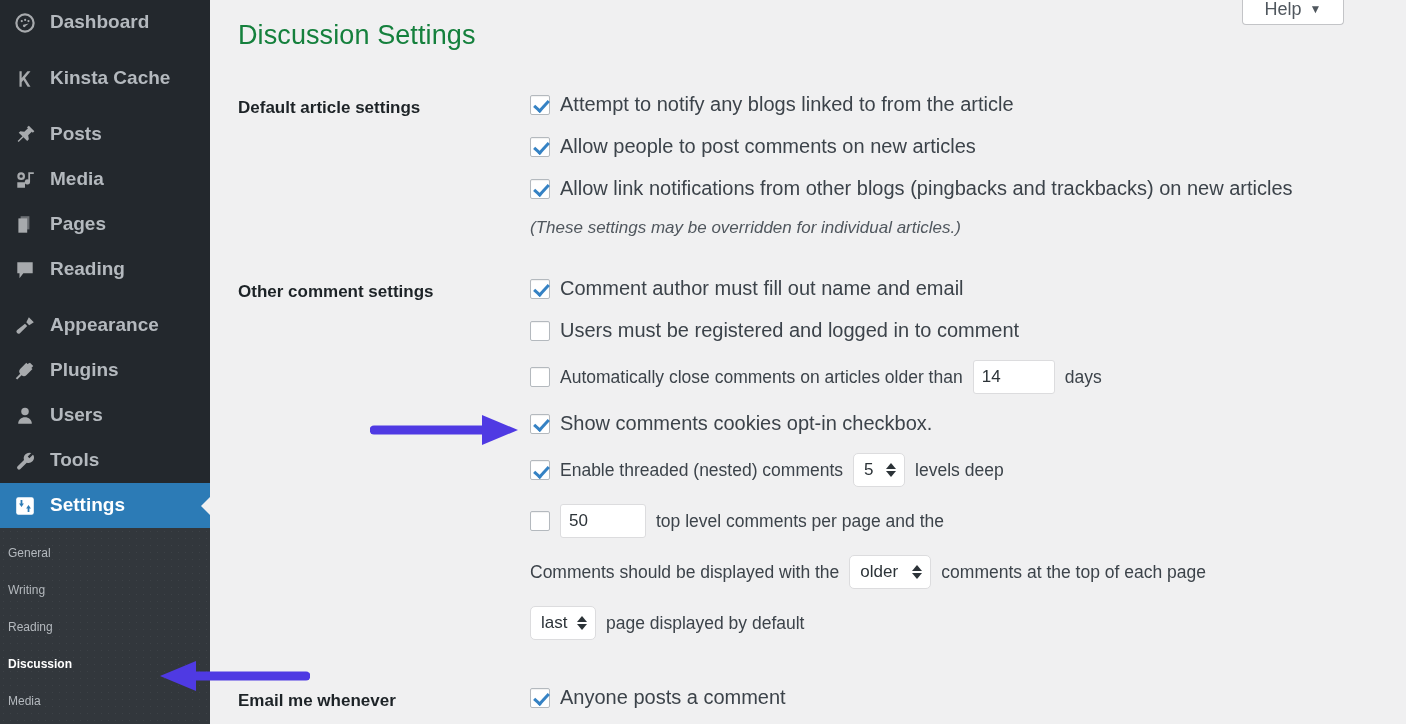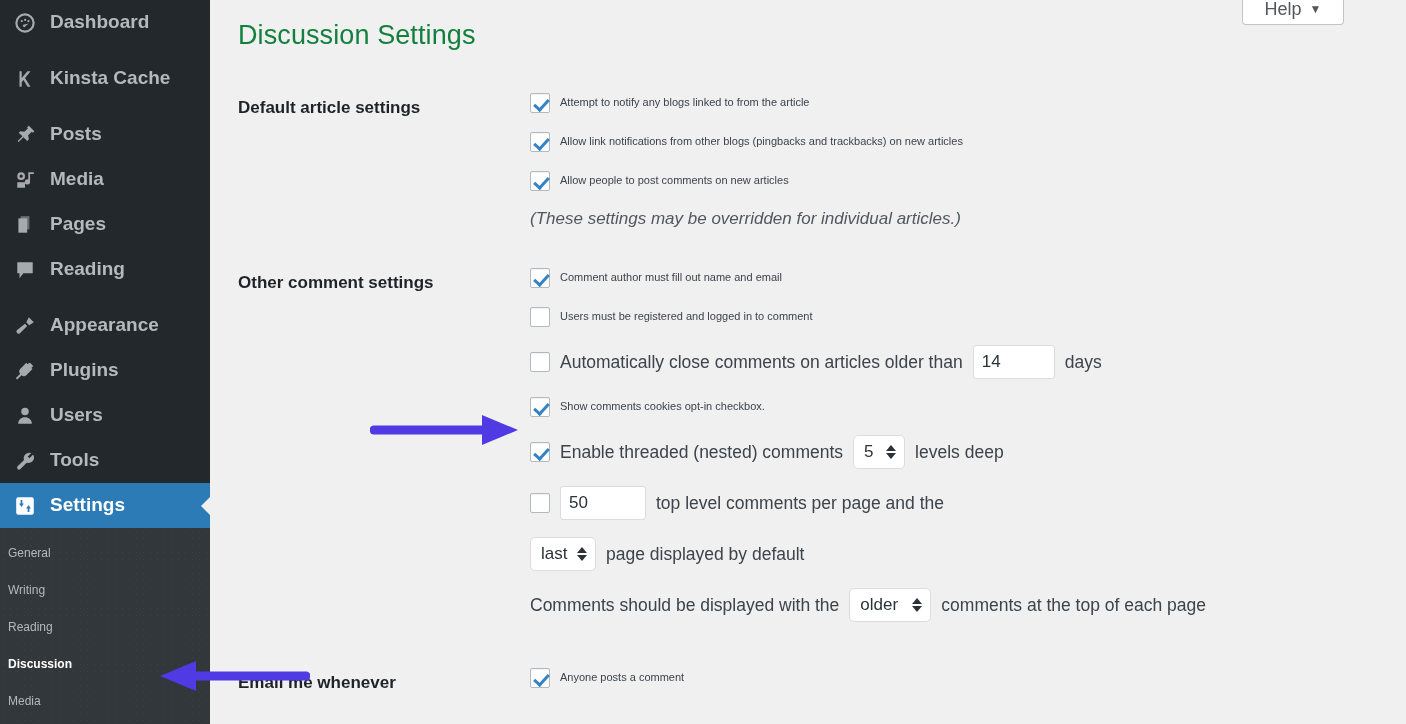--- a/index.html
+++ b/index.html
@@ -120,21 +120,21 @@
     padding-top: 4px;
     line-height: 1.4;
   }
   .row-fields { flex: 1; min-width: 0; }
 
   .cb-line {
     display: flex;
     align-items: center;
     min-height: 22px;
     margin-bottom: 17px;
-    font-size: 11px;
+    font-size: 20px;
     color: #3c434a;
     white-space: nowrap;
     line-height: 1.25;
   }
   .cb-line:last-child { margin-bottom: 0; }
   .cb-line .txt { margin-left: 10px; }
 
   
   .cbx {
     position: relative;
@@ -372,26 +372,26 @@
         <div class="row-label">Default article settings</div>
         <div class="row-fields">
 
           <label class="cb-line">
             <span class="cbx checked"></span>
             <span class="txt">Attempt to notify any blogs linked to from the article</span>
           </label>
 
           <label class="cb-line">
             <span class="cbx checked"></span>
+            <span class="txt">Allow people to post comments on new articles</span>
+          </label>
+
+          <label class="cb-line">
+            <span class="cbx checked"></span>
             <span class="txt">Allow link notifications from other blogs (pingbacks and trackbacks) on new articles</span>
-          </label>
-
-          <label class="cb-line">
-            <span class="cbx checked"></span>
-            <span class="txt">Allow people to post comments on new articles</span>
           </label>
 
           <div class="note">(These settings may be overridden for individual articles.)</div>
         </div>
       </div>
 
       <div class="row" style="margin-top:38px;">
         <div class="row-label">Other comment settings</div>
         <div class="row-fields">
 
@@ -427,45 +427,45 @@
                   <i class="down"></i>
                 </span>
             </span>
             <span>levels deep</span>
           </div>
 
           <div class="inline-row">
             <span class="cbx"></span>
             <input class="num w-md" type="text" value="50" style="">
             <span>top level comments per page and the</span>
-          </div>
-
-          <div class="inline-row indent-row">
-            <span class="sel" style="min-width:66px;">
-              <span>last</span>
-              <span class="spin">
-                  <i class="up"></i>
-                  <i class="down"></i>
-                </span>
-            </span>
-            <span>page displayed by default</span>
           </div>
 
           <div class="inline-row">
             <span>Comments should be displayed with the</span>
             <span class="sel" style="min-width:82px;">
               <span>older</span>
               <span class="spin">
                   <i class="up"></i>
                   <i class="down"></i>
                 </span>
             </span>
             <span>comments at the top of each page</span>
           </div>
 
+          <div class="inline-row indent-row">
+            <span class="sel" style="min-width:66px;">
+              <span>last</span>
+              <span class="spin">
+                  <i class="up"></i>
+                  <i class="down"></i>
+                </span>
+            </span>
+            <span>page displayed by default</span>
+          </div>
+
         </div>
       </div>
 
       <div class="row" style="margin-top:28px;">
         <div class="row-label">Email me whenever</div>
         <div class="row-fields">
           <label class="cb-line">
             <span class="cbx checked"></span>
             <span class="txt">Anyone posts a comment</span>
           </label>

